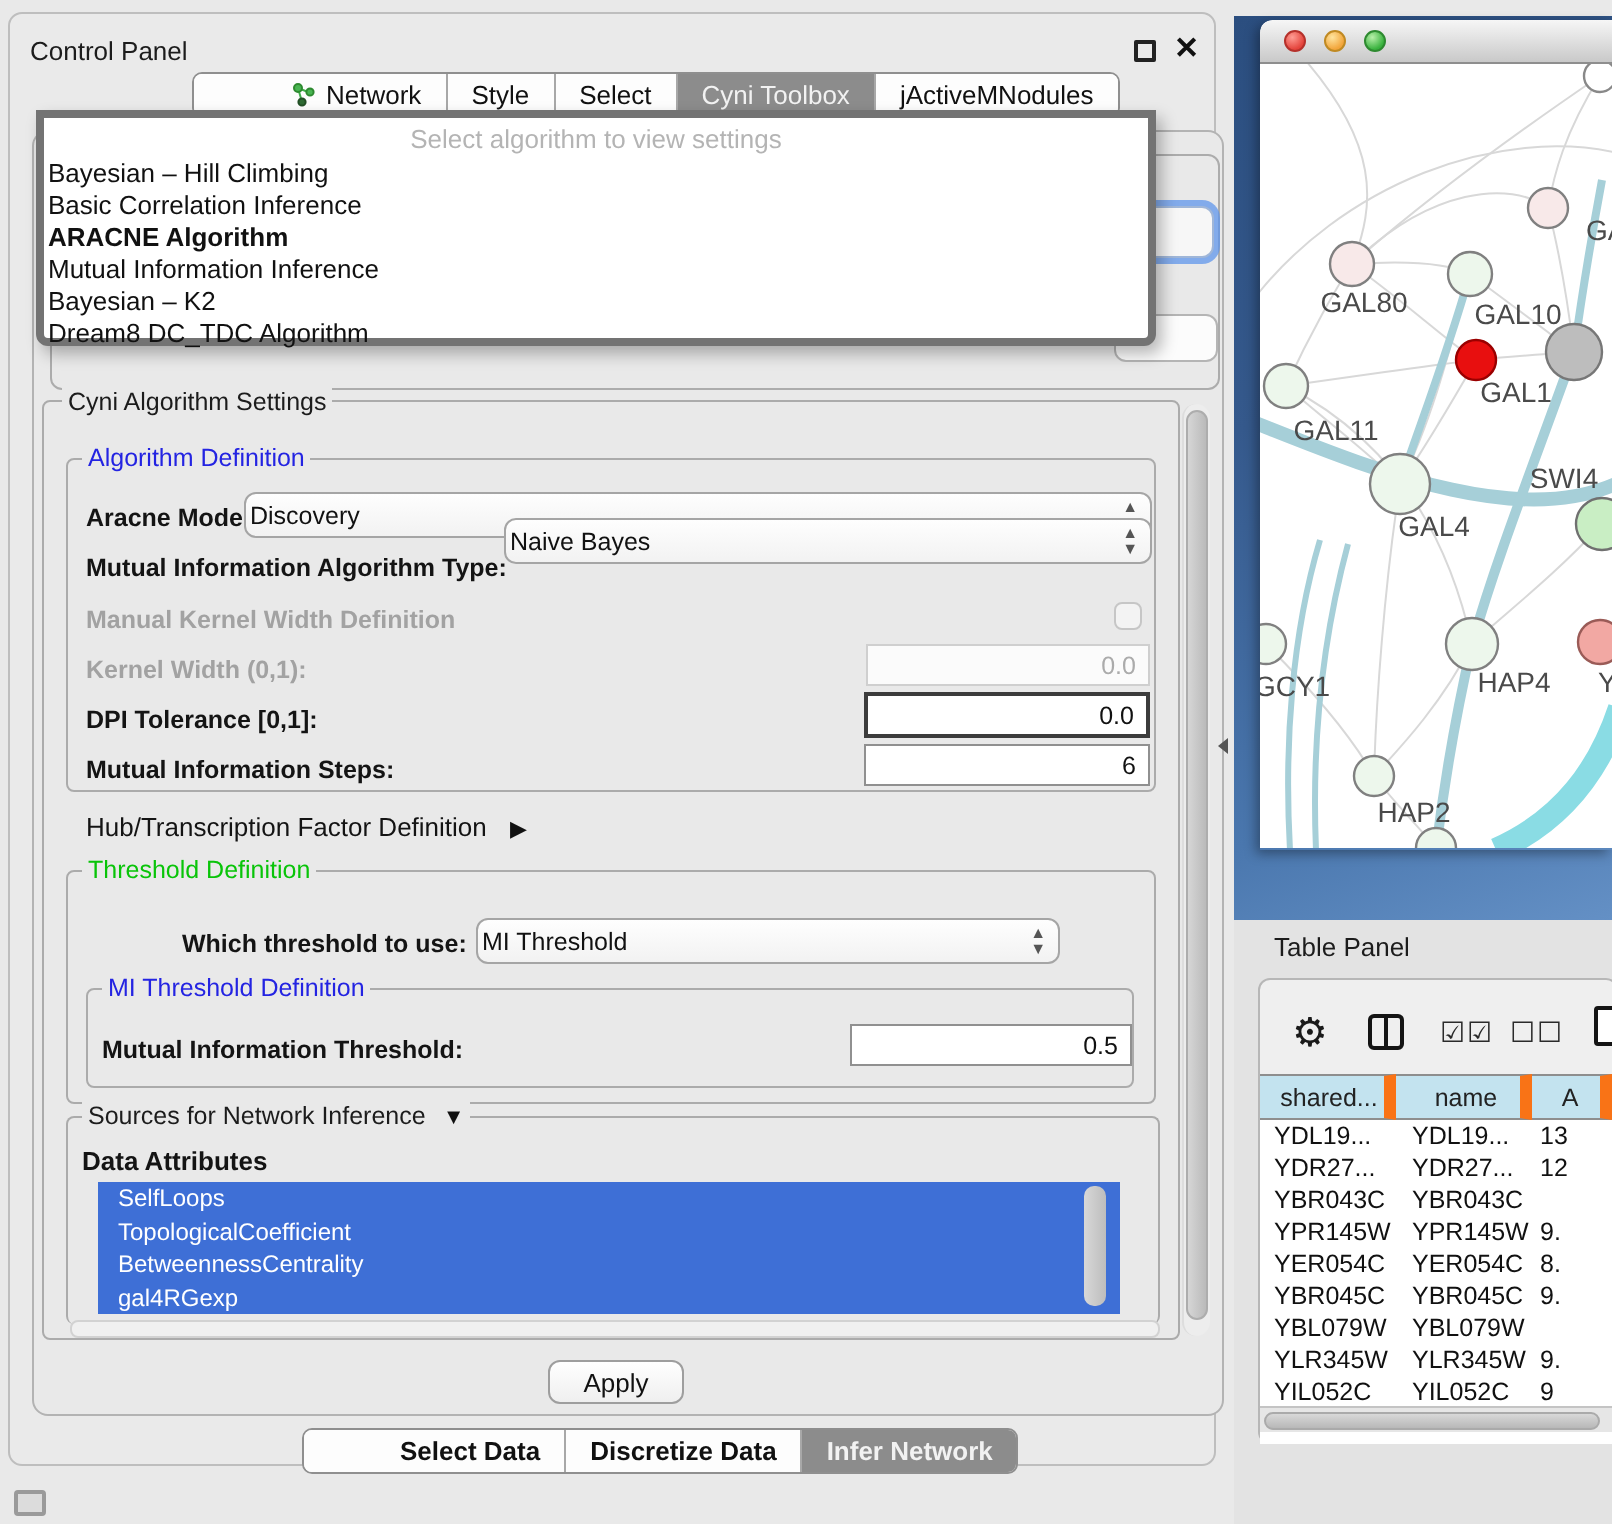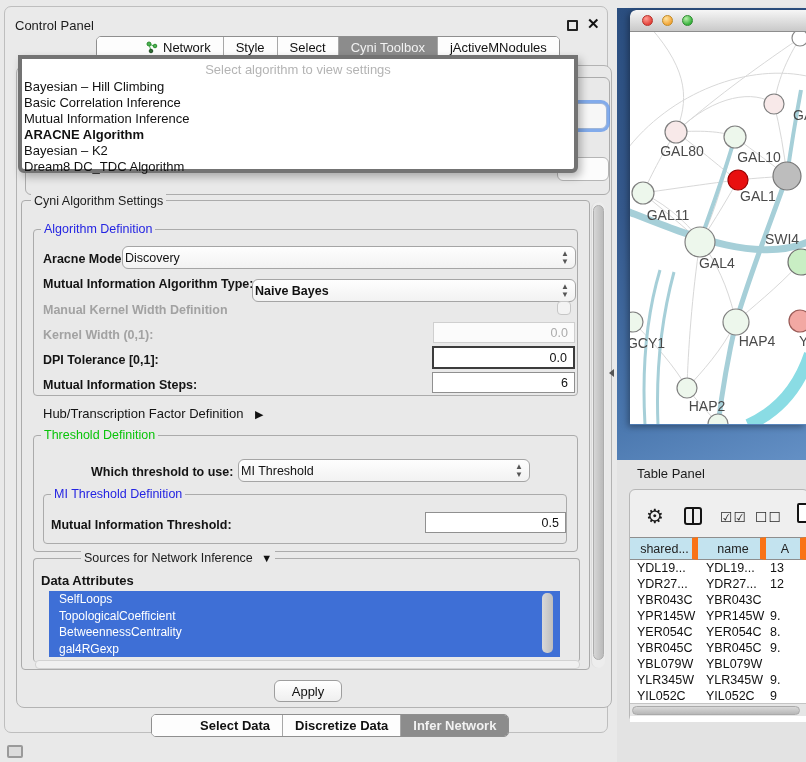--- a/index.html
+++ b/index.html
@@ -168,21 +168,21 @@
     <div class="lbl" style="left:38px;top:245px;">Aracne Mode:</div>
     <div class="combo" style="left:117px;top:239px;width:454px;">
       <span>Discovery</span>
       <span class="spin">
           <span>▲</span>
           <span>▼</span>
         </span>
     </div>
 
     <div class="lbl" style="left:38px;top:270px;">Mutual Information Algorithm Type:</div>
-    <div class="combo" style="left:247px;top:272px;width:324px;font-weight:bold;">
+    <div class="combo" style="left:247px;top:252px;width:324px;">
       <span>Naive Bayes</span>
       <span class="spin">
           <span>▲</span>
           <span>▼</span>
         </span>
     </div>
 
     <div class="lbl dis" style="left:38px;top:296px;">Manual Kernel Width Definition</div>
     <div class="checkbox" style="left:552px;top:294px;"></div>
 
@@ -211,21 +211,21 @@
           <span>▼</span>
         </span>
     </div>
 
     <div class="abs groupbox" style="left:38px;top:487px;width:524px;height:50px;"></div>
     <div class="legend blue" style="left:46px;top:480px;">MI Threshold Definition</div>
     <div class="lbl" style="left:46px;top:511px;">Mutual Information Threshold:</div>
     <div class="numfield" style="left:420px;top:505px;width:141px;">0.5</div>
 
     <div class="abs groupbox" style="left:28px;top:551px;width:547px;height:104px;border-bottom:none;"></div>
-    <div class="legend black" style="left:36px;top:544px;margin-left:40px;">
+    <div class="legend black" style="left:36px;top:544px;">
       <span>Sources for Network Inference</span>
       <span class="tri" style="margin-left:5px;">▼</span>
     </div>
     <div class="lbl" style="left:36px;top:566px;font-size:13px;">Data Attributes</div>
 
     <div class="abs attr-list">
       <div class="attr-item">SelfLoops</div>
       <div class="attr-item">TopologicalCoefficient</div>
       <div class="attr-item">BetweennessCentrality</div>
       <div class="attr-item">gal4RGexp</div>
@@ -245,22 +245,22 @@
       <div class="tab sel" style="font-weight:bold;">
           <span>Infer Network</span>
         </div>
     </div>
   </div>
 
   <div class="abs dropdown">
     <div class="dd-placeholder">Select algorithm to view settings</div>
     <div class="dd-item">Bayesian – Hill Climbing</div>
     <div class="dd-item">Basic Correlation Inference</div>
+    <div class="dd-item bold">ARACNE Algorithm</div>
     <div class="dd-item">Mutual Information Inference</div>
-    <div class="dd-item bold">ARACNE Algorithm</div>
     <div class="dd-item">Bayesian – K2</div>
     <div class="dd-item">Dream8 DC_TDC Algorithm</div>
   </div>
 
   <div class="abs bl-icon"></div>
 
   <div class="abs collapse-arrow"></div>
 
   <div class="abs desktop"></div>
   <div class="abs net-window">

